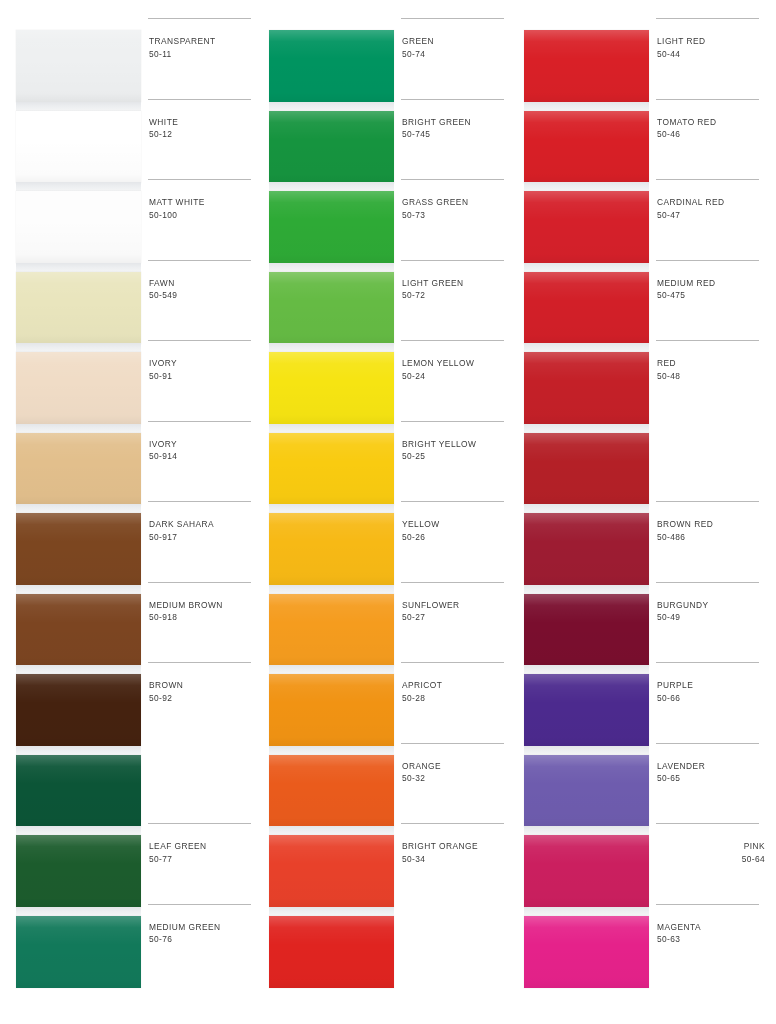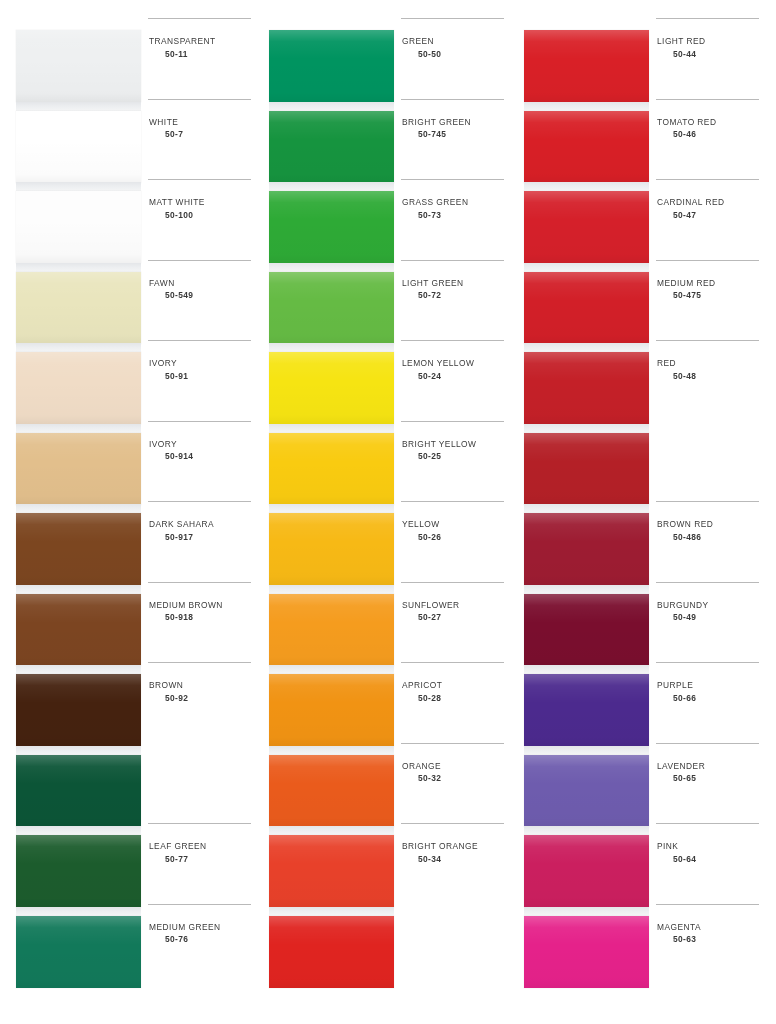--- a/index.html
+++ b/index.html
@@ -109,22 +109,21 @@
     line-height: 12.5px;
     white-space: nowrap;
     font-weight: 400;
   }
   .code {
     font-size: 8.4px;
     letter-spacing: 0.35px;
     color: #3a3a3a;
     line-height: 12.5px;
     white-space: nowrap;
-    font-weight: 700;
-    margin-left: 16px;
+    font-weight: 400;
   }
 </style>
 </head>
 <body>
 
 <div id="chart">
 
 <div class="column col-0">
       <div class="swatch-strip">
         <div class="swatch" title="TRANSPARENT" style="top: 0px; height: 72px; background: rgb(238, 240, 241);">
@@ -180,21 +179,21 @@
           <div class="divider"></div>
           <div class="labels">
             <div class="name">TRANSPARENT</div>
             <div class="code">50-11</div>
           </div>
         </div>
         <div class="row" style="top: 68.5px;">
           <div class="divider"></div>
           <div class="labels">
             <div class="name">WHITE</div>
-            <div class="code">50-7</div>
+            <div class="code">50-12</div>
           </div>
         </div>
         <div class="row" style="top: 149px;">
           <div class="divider"></div>
           <div class="labels">
             <div class="name">MATT WHITE</div>
             <div class="code">50-100</div>
           </div>
         </div>
         <div class="row" style="top: 229.5px;">
@@ -303,21 +302,21 @@
         <div class="gap" style="top: 876.5px;"></div>
         <div class="swatch" title="BRIGHT RED" style="top: 885.5px; height: 72px; background: rgb(224, 36, 32);">
           <div class="gloss"></div>
         </div>
       </div>
       <div class="rows">
         <div class="row" style="top: -12px;">
           <div class="divider"></div>
           <div class="labels">
             <div class="name">GREEN</div>
-            <div class="code">50-50</div>
+            <div class="code">50-74</div>
           </div>
         </div>
         <div class="row" style="top: 68.5px;">
           <div class="divider"></div>
           <div class="labels">
             <div class="name">BRIGHT GREEN</div>
             <div class="code">50-745</div>
           </div>
         </div>
         <div class="row" style="top: 149px;">
@@ -492,21 +491,21 @@
             <div class="code">50-66</div>
           </div>
         </div>
         <div class="row" style="top: 712.5px;">
           <div class="divider"></div>
           <div class="labels">
             <div class="name">LAVENDER</div>
             <div class="code">50-65</div>
           </div>
         </div>
-        <div class="row" style="top: 793px;">
+        <div class="row" style="top: 793px; text-align: right;">
           <div class="divider"></div>
           <div class="labels">
             <div class="name">PINK</div>
             <div class="code">50-64</div>
           </div>
         </div>
         <div class="row" style="top: 873.5px;">
           <div class="divider"></div>
           <div class="labels">
             <div class="name">MAGENTA</div>

